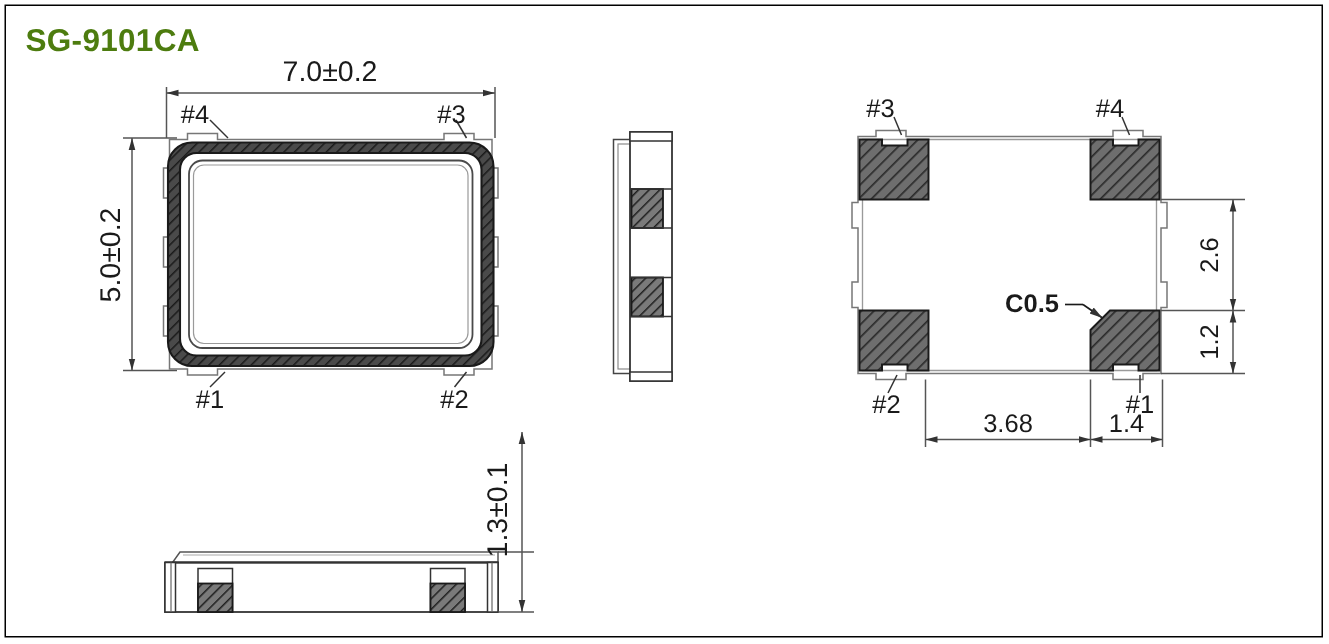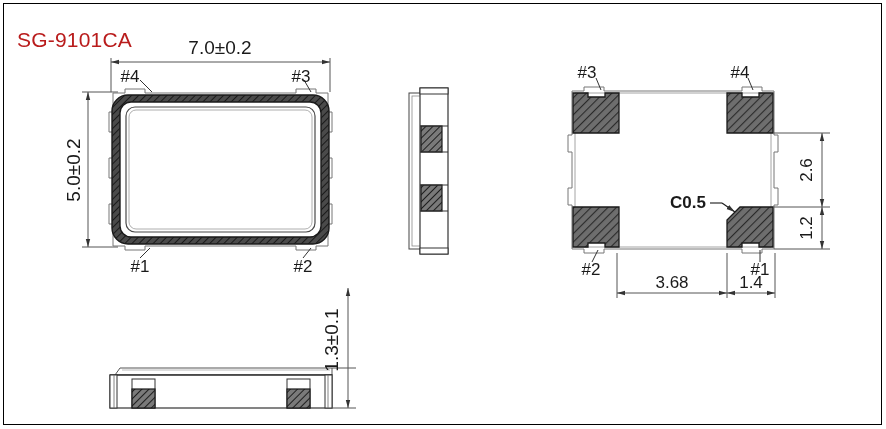--- a/index.html
+++ b/index.html
@@ -24,24 +24,24 @@
     top: 3px;
     width: 879px;
     height: 422px;
     border: 1px solid #000000;
     box-sizing: border-box;
     pointer-events: none;
   }
   #part-title {
     position: absolute;
     left: 17px;
-    top: 28px;
+    top: 16px;
     font-size: 21px;
-    font-weight: normal;
-    color: #b91c1c;
+    font-weight: bold;
+    color: #4d7c0f;
     letter-spacing: 0.2px;
     font-family: "Liberation Sans", sans-serif;
     white-space: nowrap;
   }
   #drawing-canvas {
     position: absolute;
     left: 0;
     top: 0;
   }
   .dim-text {

